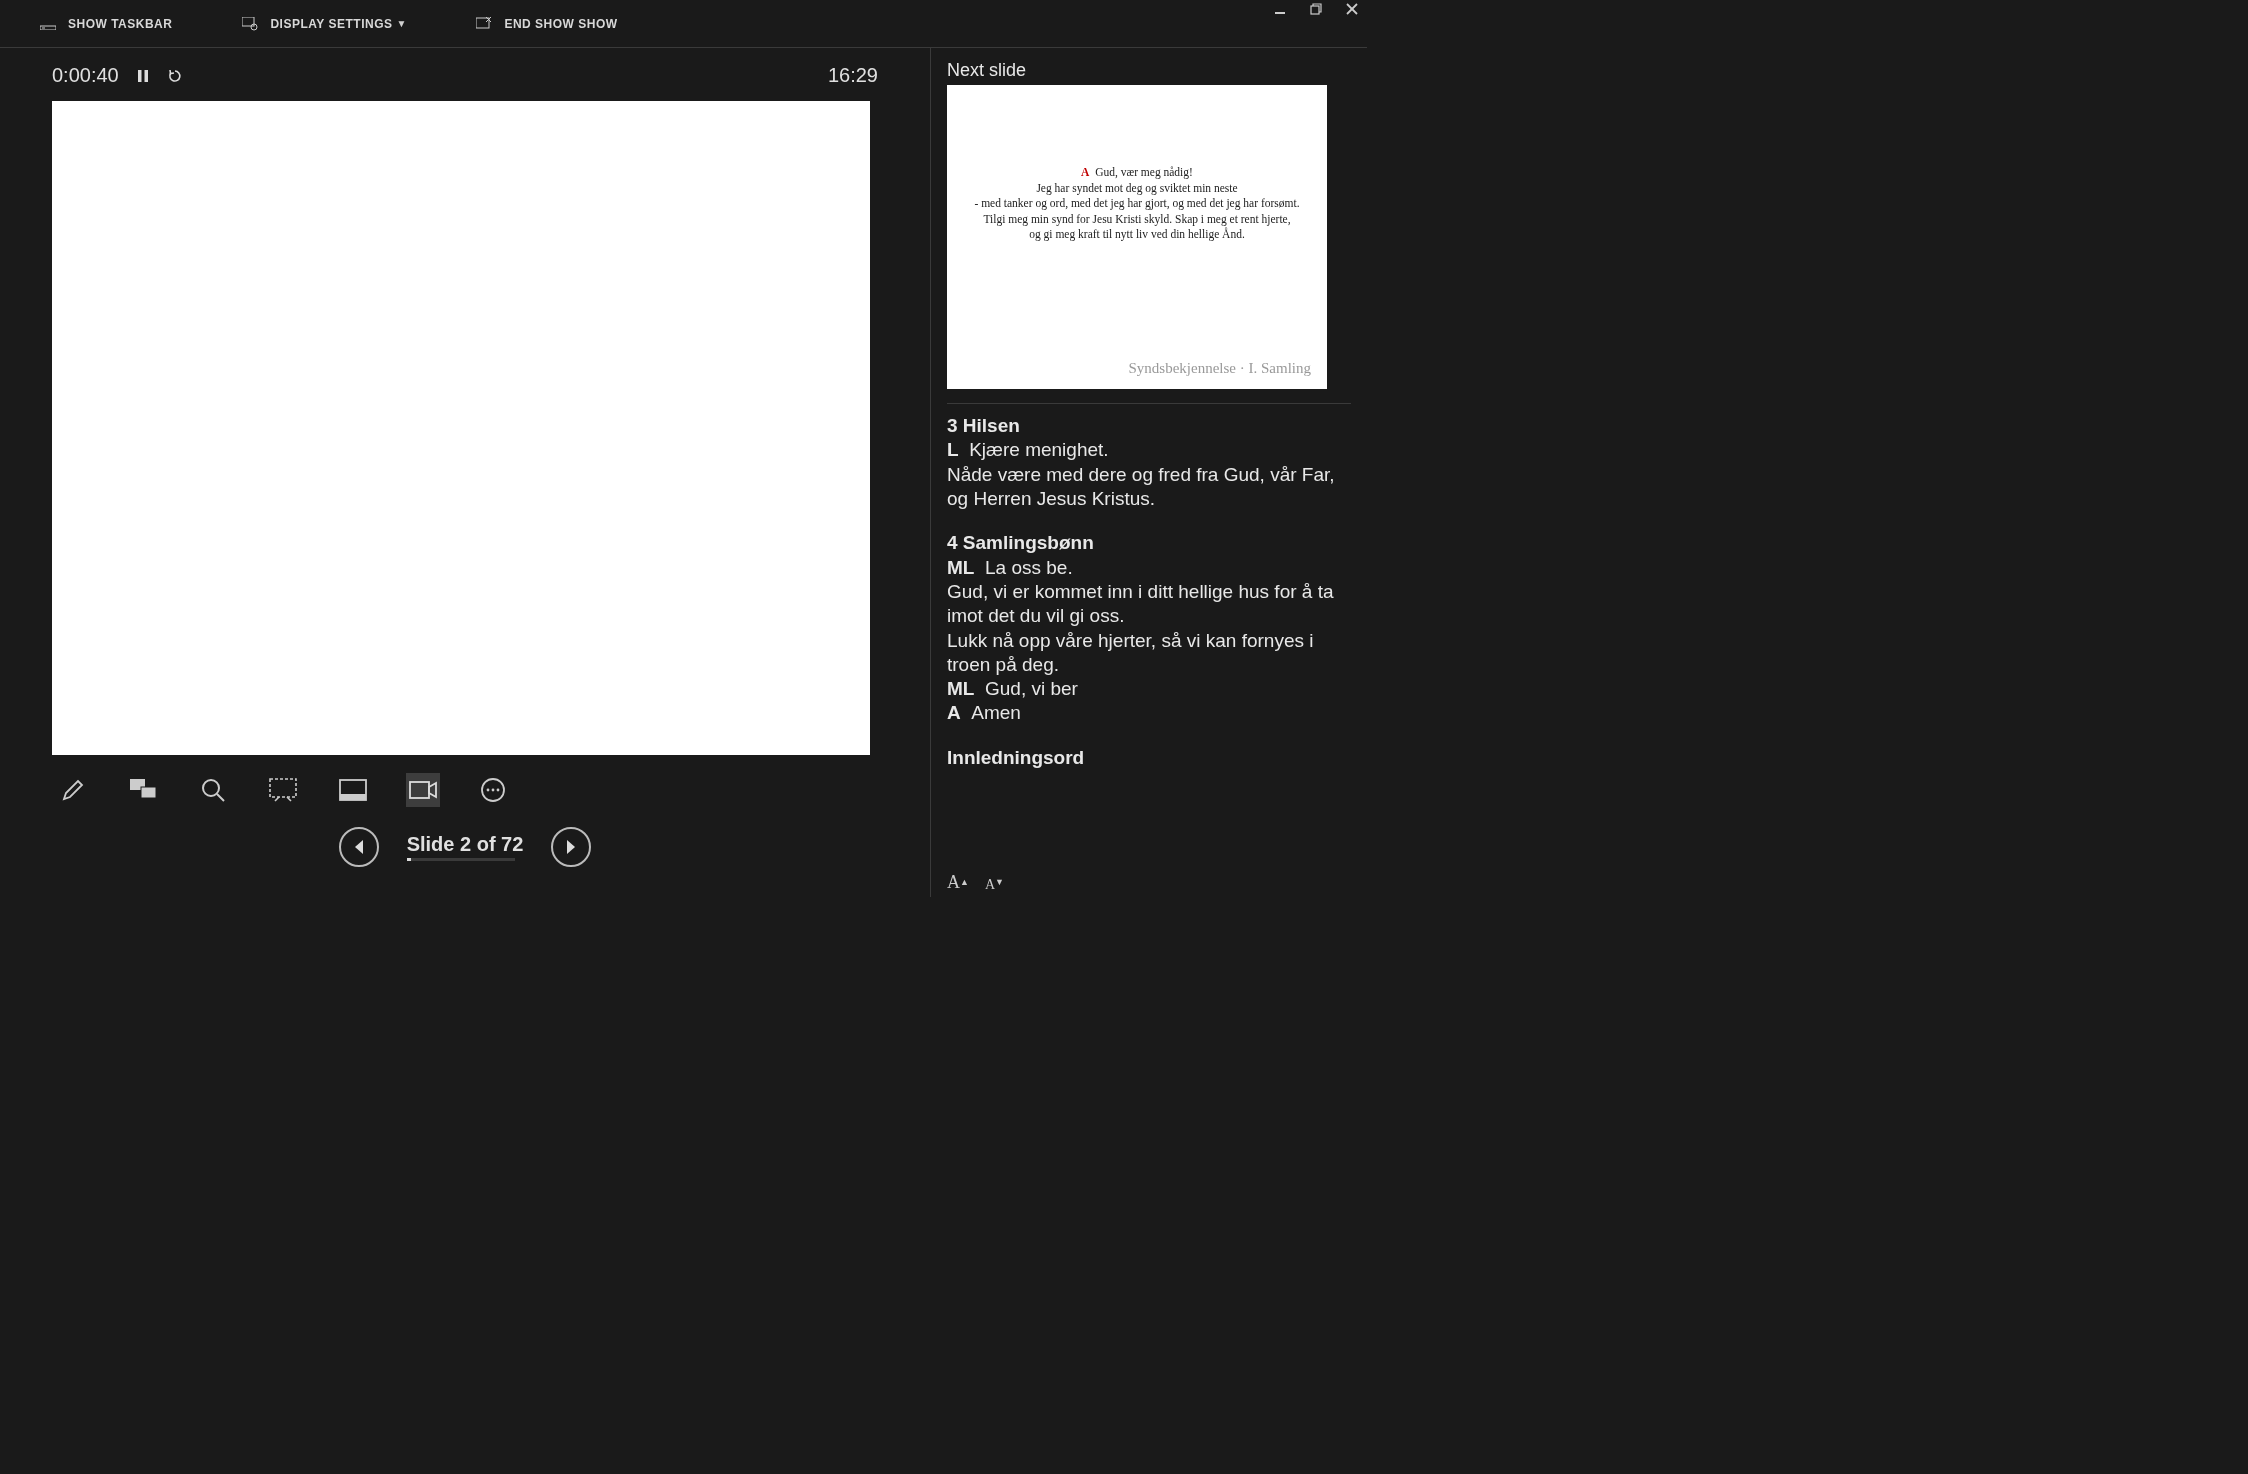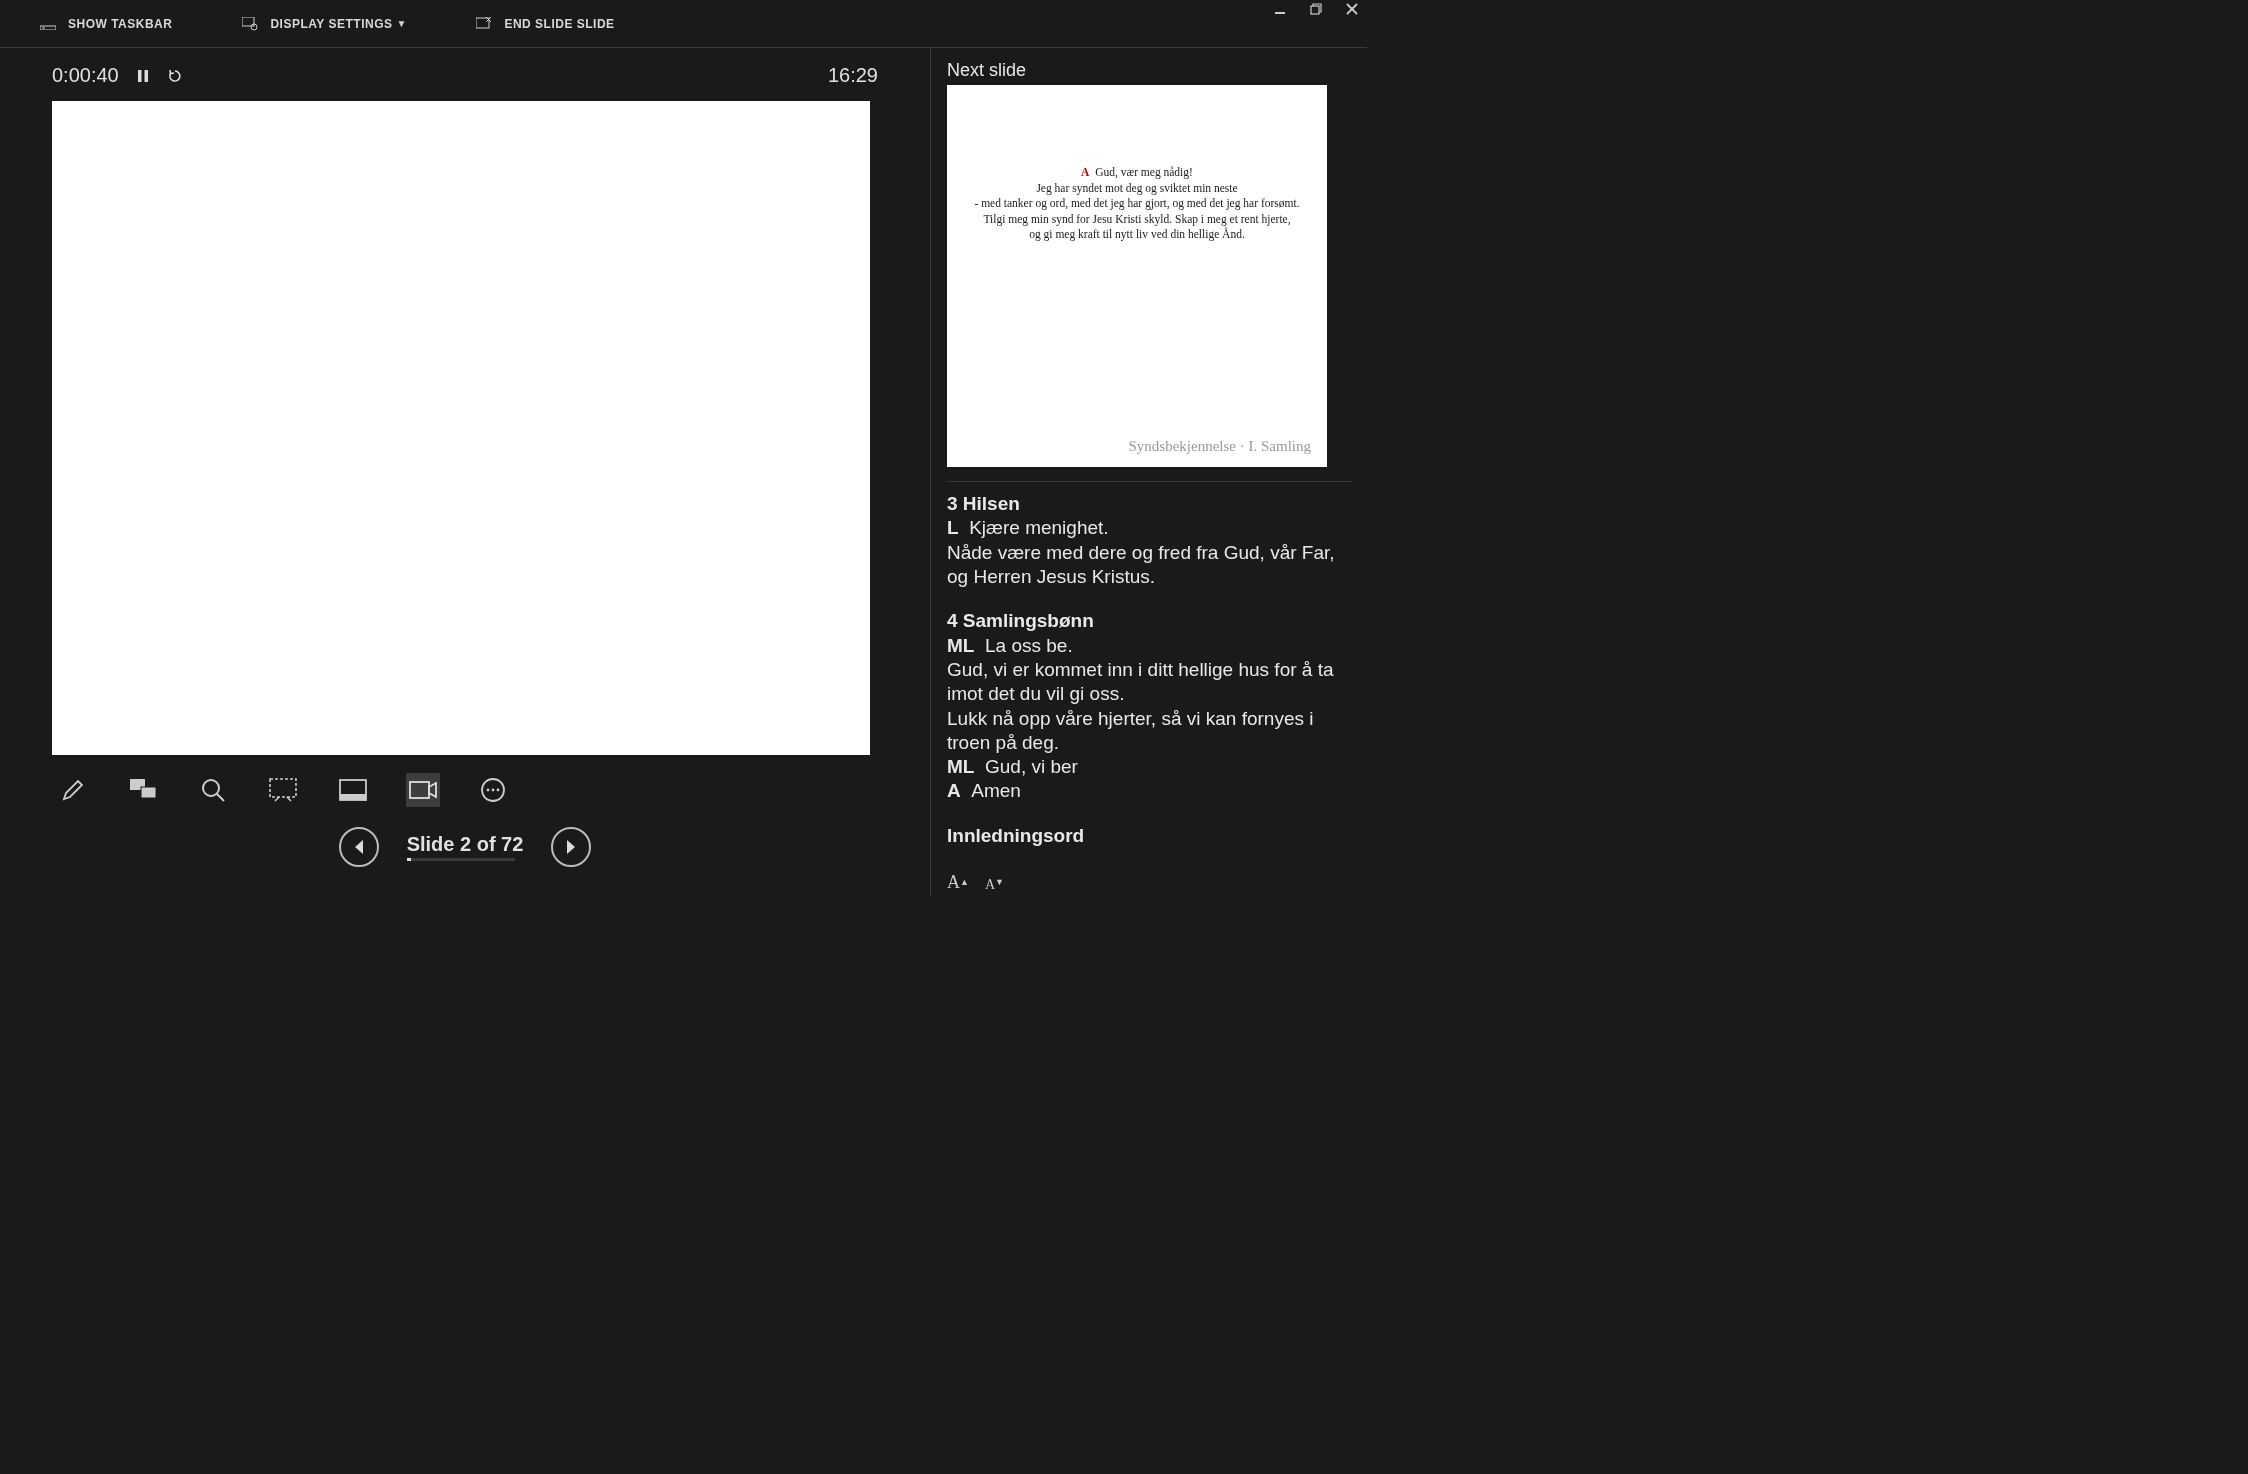--- a/index.html
+++ b/index.html
@@ -176,21 +176,21 @@
 }
 
 
 .right-pane .heading {
   font-size: 18px;
   color: #e8e8e8;
   margin-bottom: 4px;
 }
 .next-slide-preview {
   width: 380px;
-  height: 382px;
+  height: 304px;
   background: #fff;
   color: #222;
   position: relative;
   font-family: "Times New Roman", serif;
 }
 .next-slide-inner {
   position: absolute;
   top: 80px;
   left: 0;
   right: 0;
@@ -282,21 +282,21 @@
     <span class="dropdown-arrow">▼</span>
   </div>
   <div class="group">
     <span class="icon">
       <svg width="16" height="14" viewBox="0 0 16 14">
           <rect x="0" y="1" width="13" height="10" fill="none" stroke="#ccc" stroke-width="1"></rect>
           <line x1="10" y1="0" x2="15" y2="5" stroke="#ccc" stroke-width="1"></line>
           <line x1="15" y1="0" x2="10" y2="5" stroke="#ccc" stroke-width="1"></line>
         </svg>
     </span>
-    <span class="label">END SLIDE SLIDE</span>
+    <span class="label">END SHOW SHOW</span>
   </div>
 
   <div class="window-controls">
     <span class="wc">
       <svg width="12" height="12" viewBox="0 0 12 12">
           <line x1="1" y1="10" x2="11" y2="10" stroke="#ccc" stroke-width="2"></line>
         </svg>
     </span>
     <span class="wc">
       <svg width="12" height="12" viewBox="0 0 12 12">

